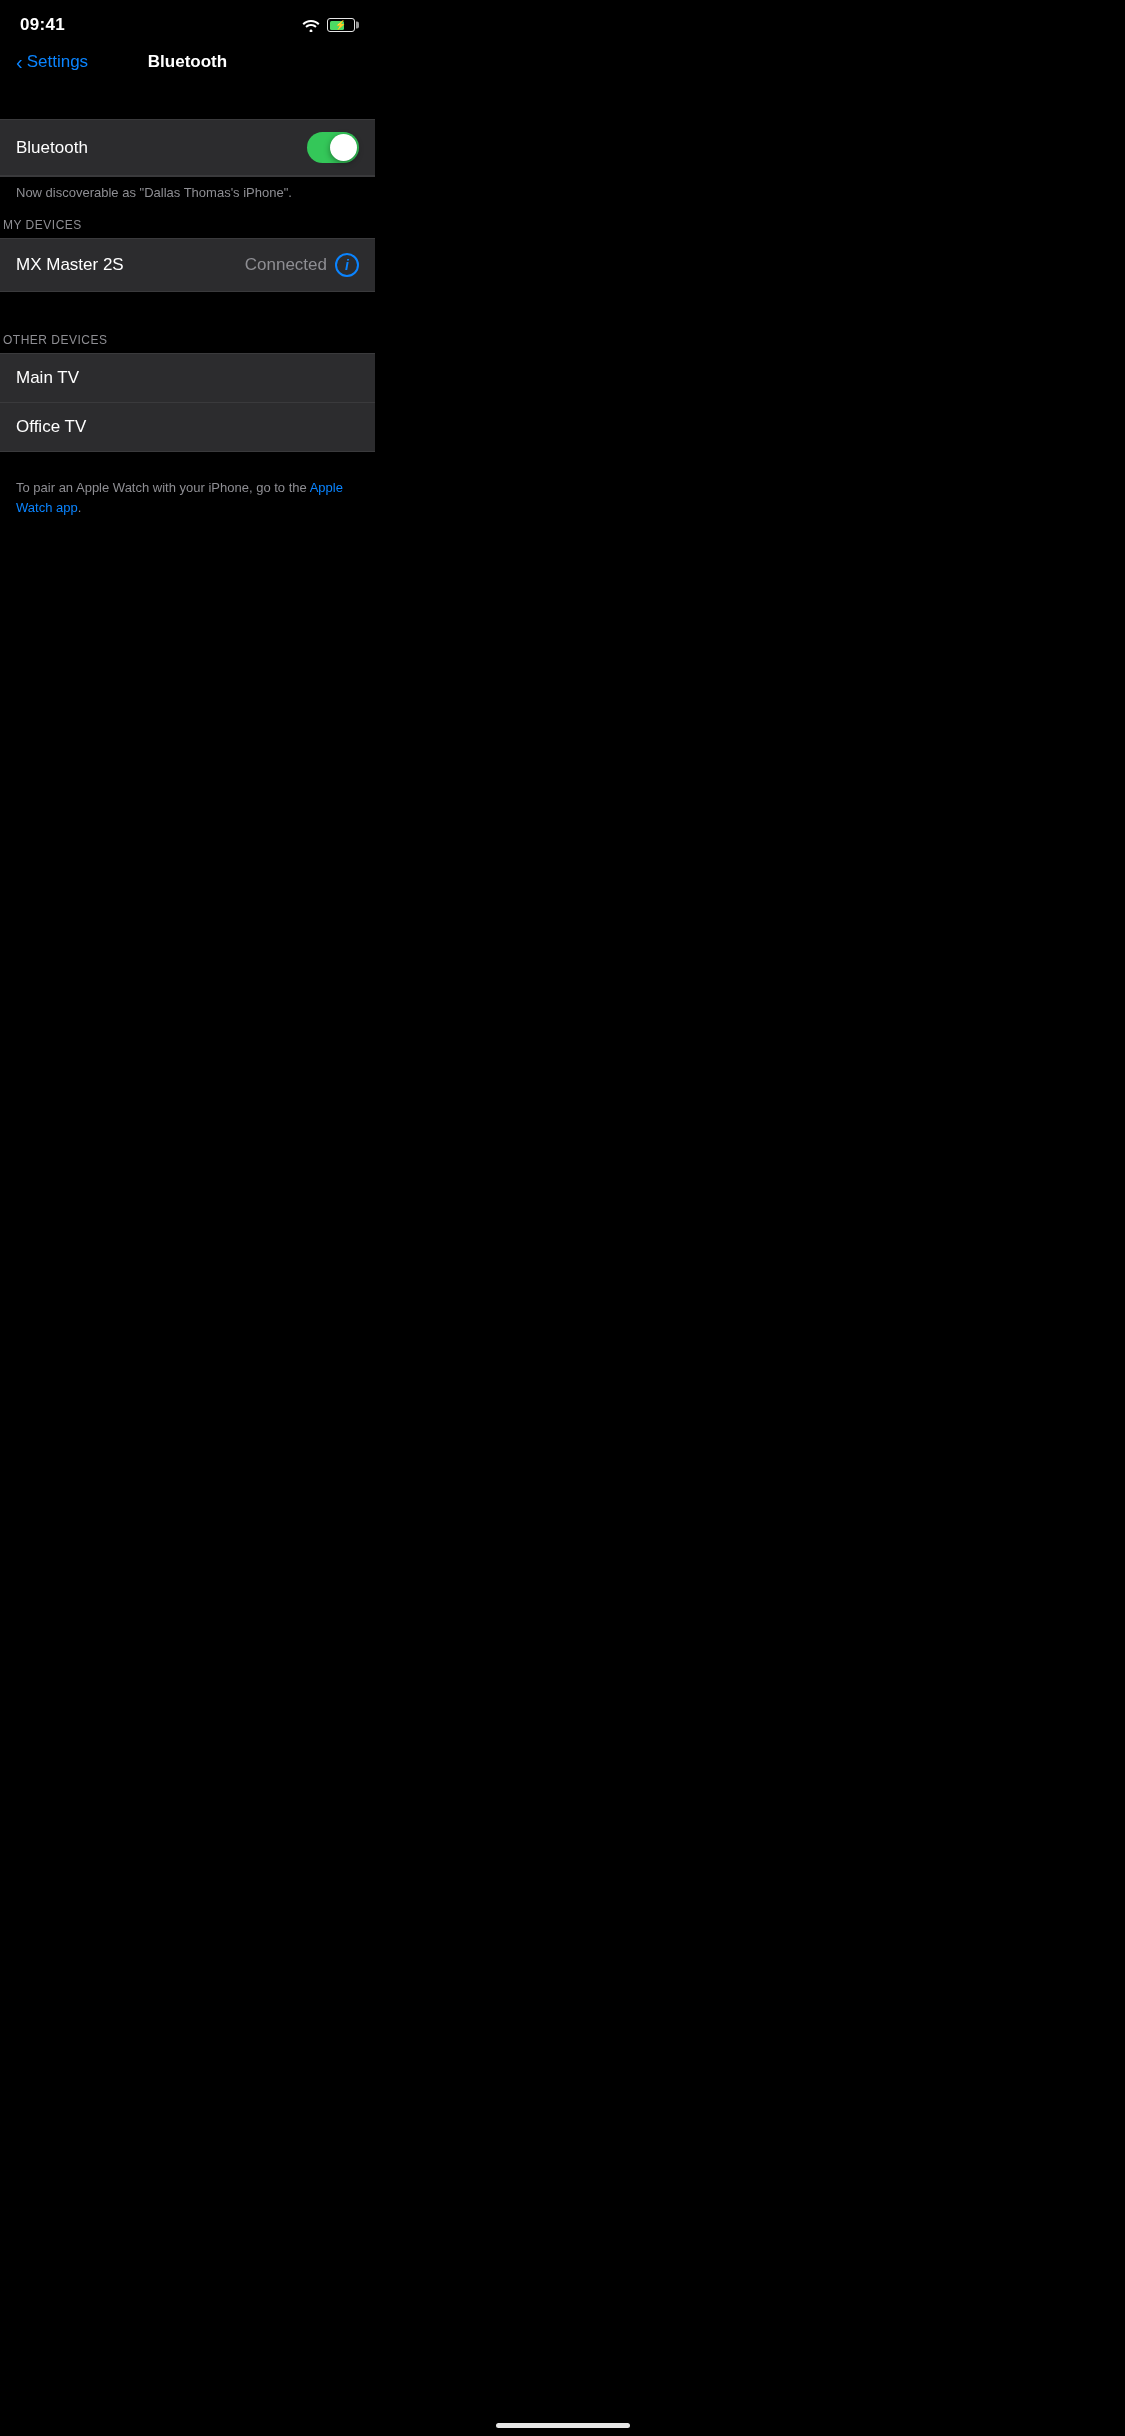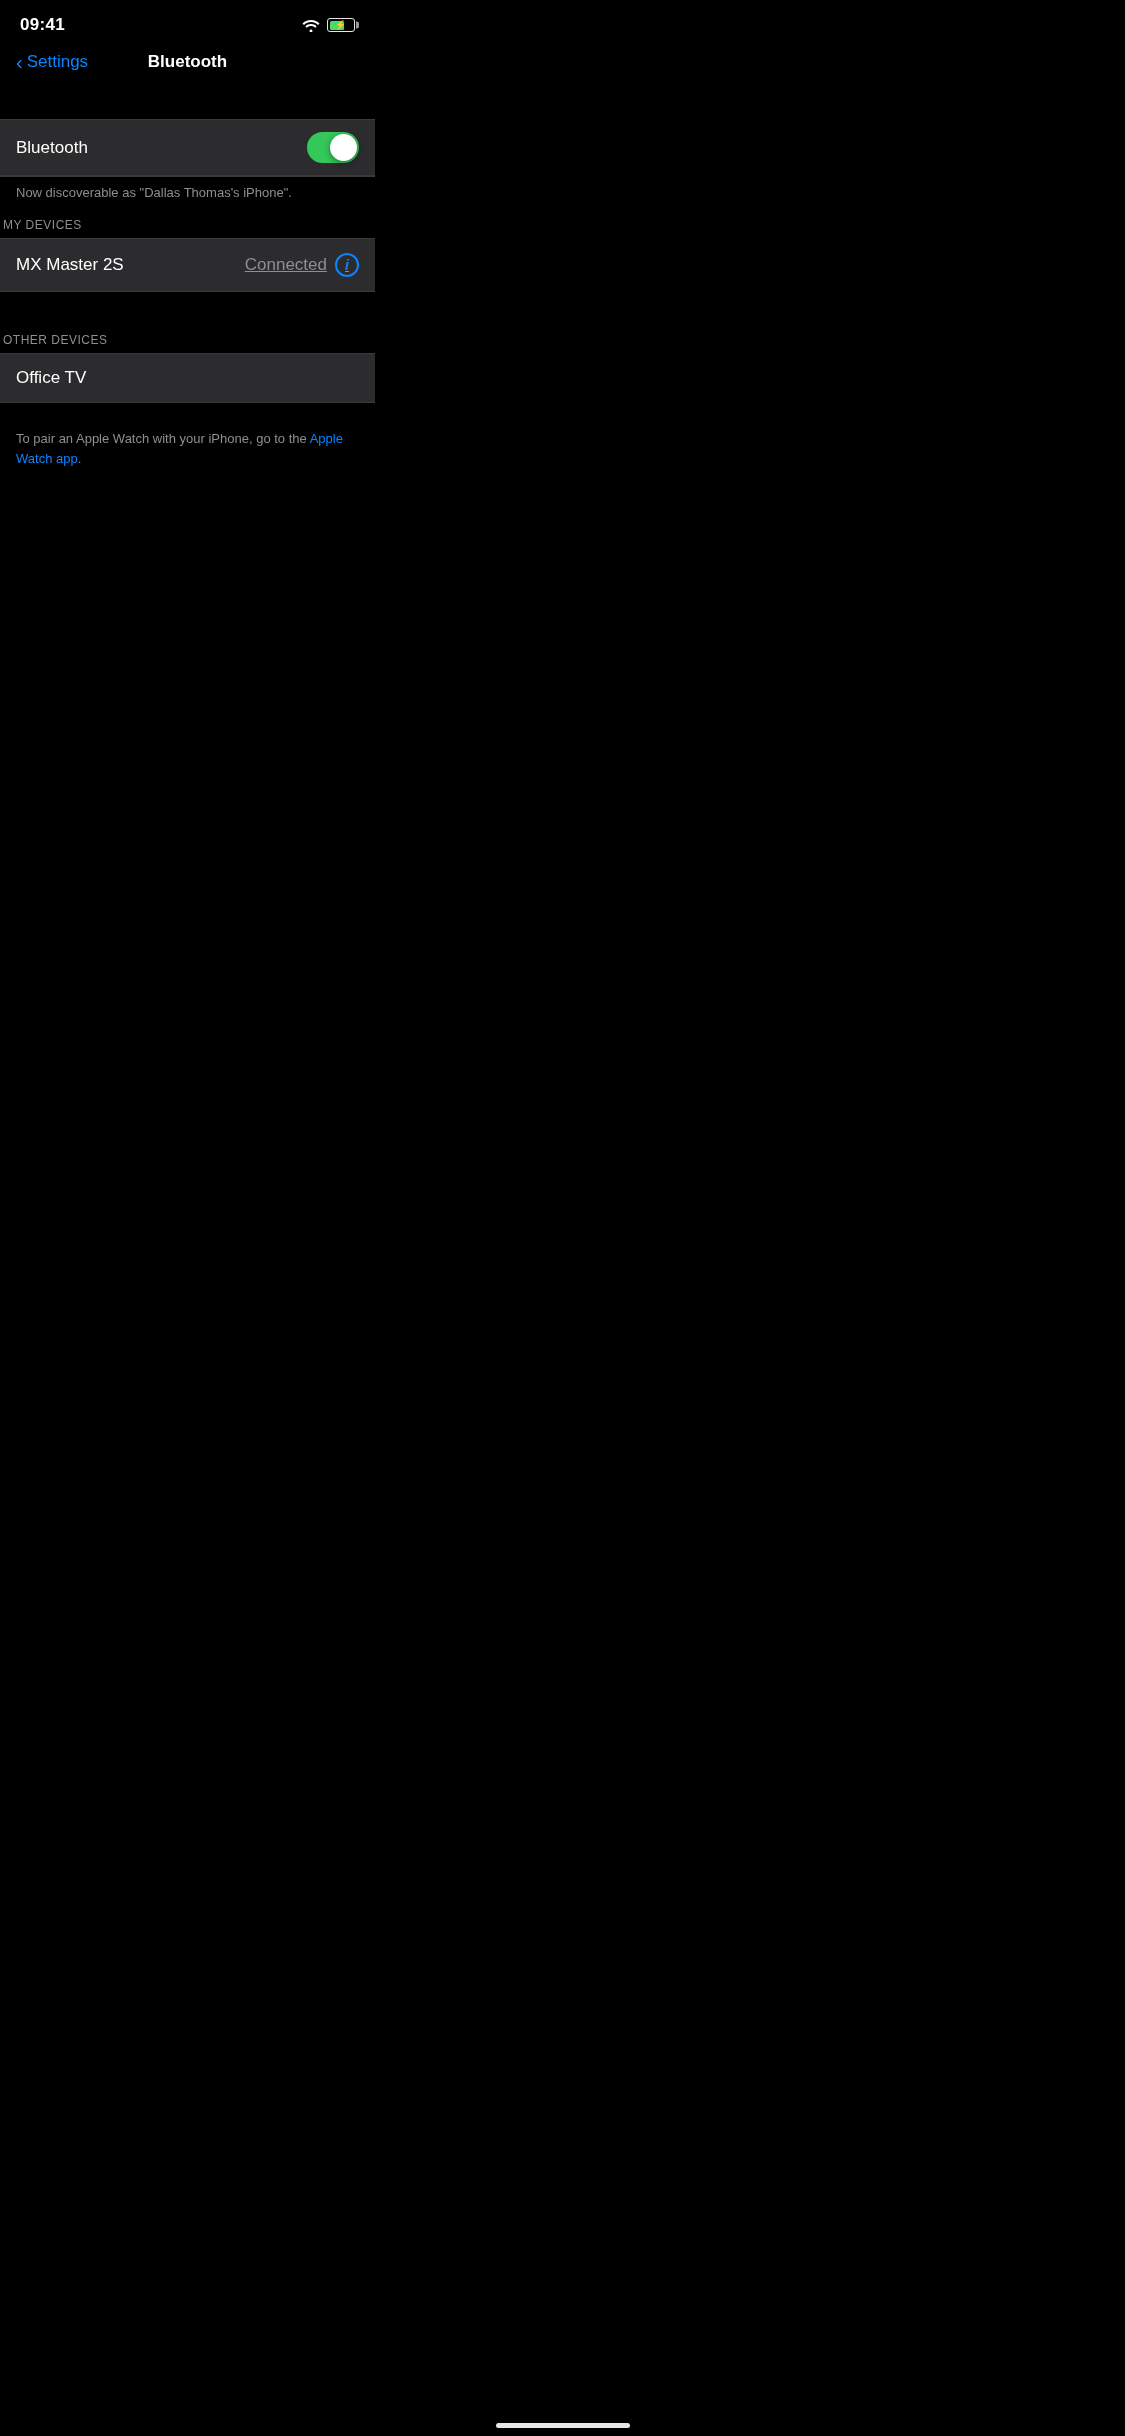--- a/index.html
+++ b/index.html
@@ -196,21 +196,20 @@
     .device-name {
       font-size: 17px;
       color: #fff;
     }
     .device-status {
       display: flex;
       align-items: center;
       gap: 8px;
       color: #8E8E93;
       font-size: 17px;
-      text-decoration: underline;
     }
     .info-circle {
       width: 24px;
       height: 24px;
       border: 2px solid #0A84FF;
       border-radius: 50%;
       display: flex;
       align-items: center;
       justify-content: center;
       flex-shrink: 0;
@@ -311,20 +310,23 @@
     </div>
   </div>
 </div>
 
 <div class="section-spacer"></div>
 
 <div class="section-header">OTHER DEVICES</div>
 
 <div class="list-section other-devices-section">
   <div class="device-row">
+    <span class="device-name">Main TV</span>
+  </div>
+  <div class="device-row">
     <span class="device-name">Office TV</span>
   </div>
 </div>
 
 <div class="footer-note">
   <span>To pair an Apple Watch with your iPhone, go to the </span><span class="footer-link">Apple Watch app</span><span>.</span>
 </div>
 
 <div class="home-indicator"></div>
 

